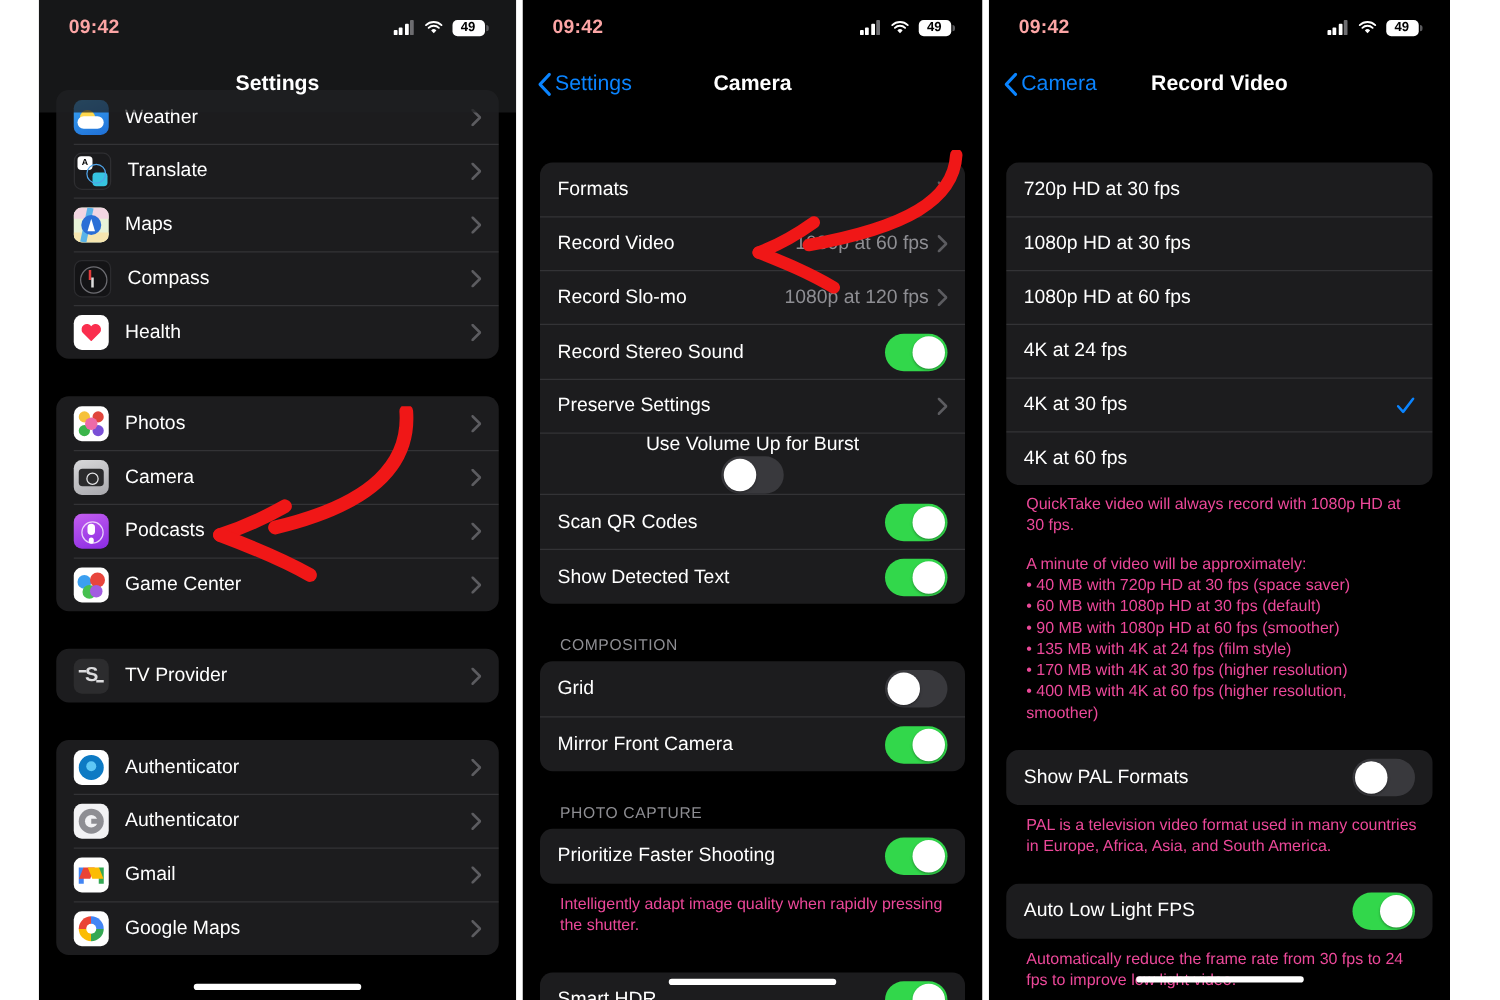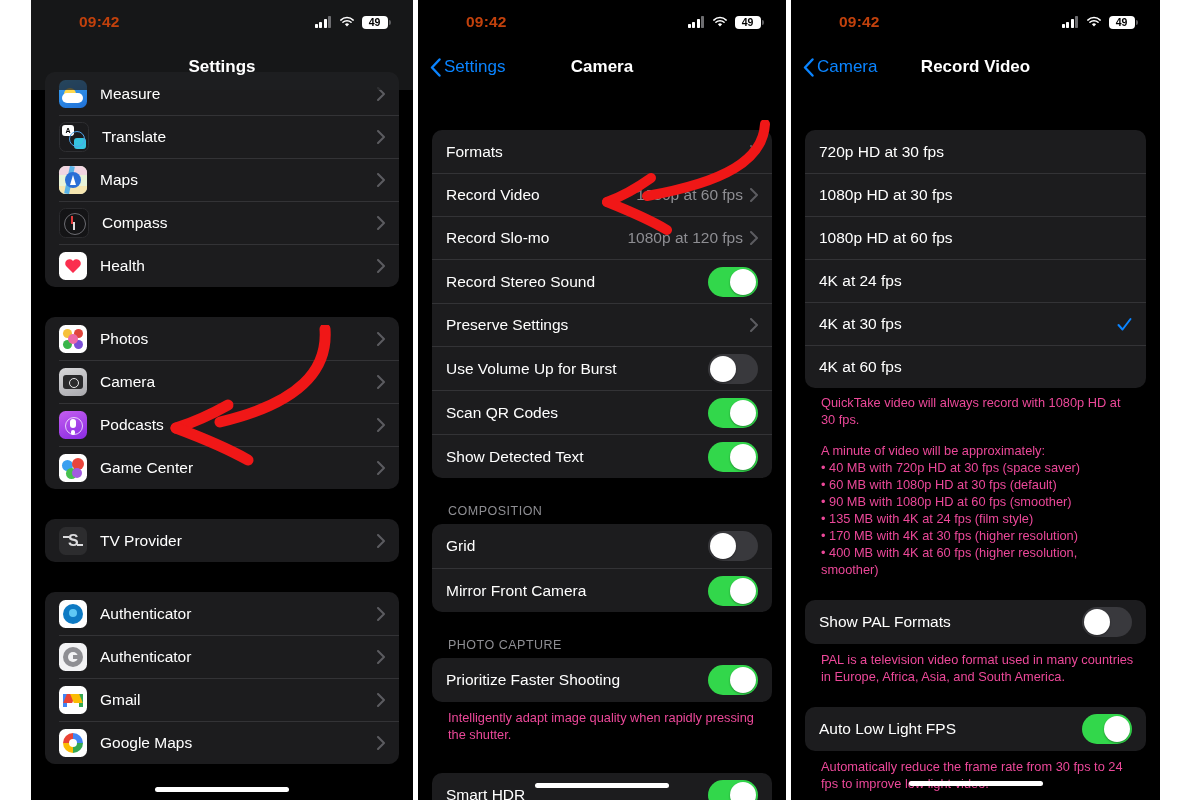--- a/index.html
+++ b/index.html
@@ -10,21 +10,21 @@
   .panel{position:absolute;top:0;height:800px;background:#000;overflow:hidden;}
   #panel1{left:31px;width:382px;}
   #panel2{left:418px;width:368px;}
   #panel3{left:791px;width:369px;}
 
   .scroll{position:absolute;left:0;top:0;width:100%;height:100%;}
 
   
   .statusbar{position:relative;height:44px;display:flex;align-items:center;justify-content:space-between;
              padding:0 22px 0 24px;box-sizing:border-box;z-index:6;}
-  .sb-time{color:#c2410c;font-size:15.5px;font-weight:bold;letter-spacing:.2px;margin-left:24px;}
+  .sb-time{color:#fca5a5;font-size:15.5px;font-weight:bold;letter-spacing:.2px;}
   .sb-right{display:flex;align-items:center;gap:7px;}
   .sig{display:inline-block;width:17px;height:12px;position:relative;}
   .sig i{position:absolute;bottom:0;width:3px;background:#fff;border-radius:.7px;display:block;}
   .sig i:nth-child(1){left:0;height:4px;}
   .sig i:nth-child(2){left:4.5px;height:6.5px;}
   .sig i:nth-child(3){left:9px;height:9px;}
   .sig i:nth-child(4){left:13.5px;height:12px;background:#6d6d70;}
   .wifi{width:16px;height:12px;}
   .batt{display:flex;align-items:center;}
   .batt-body{background:#fff;color:#000;font-size:10.5px;font-weight:bold;border-radius:4px;
@@ -120,21 +120,21 @@
       </div>
 
       <div style="padding-top:72px;">
 
         <div class="card">
           <div class="row">
             <span class="appicon" style="background:linear-gradient(160deg,#3aa6f5,#1f6fd6);">
               <span style="position:absolute;left:5px;top:8px;width:12px;height:12px;border-radius:50%;background:#ffd84d;"></span>
               <span style="position:absolute;left:3px;top:13px;width:21px;height:10px;border-radius:6px;background:#fff;"></span>
             </span>
-            <span class="row-label">Measure</span>
+            <span class="row-label">Weather</span>
             <svg class="chev" viewBox="0 0 8 14">
                 <path d="M1 1l6 6-6 6" stroke="#5c5c60" stroke-width="2" fill="none" stroke-linecap="round" stroke-linejoin="round"></path>
               </svg>
           </div>
           <div class="row">
             <span class="appicon" style="background:#1b1b1d;border:1px solid #2e2e31;">
               <span style="position:absolute;left:2px;top:2px;width:12px;height:11px;border-radius:3px;background:#fff;font-size:7px;color:#000;text-align:center;line-height:11px;font-weight:bold;">A</span>
               <span style="position:absolute;right:2px;bottom:2px;width:12px;height:11px;border-radius:3px;background:#36c4e0;"></span>
               <span style="position:absolute;left:9px;top:8px;width:14px;height:14px;border-radius:50%;border:1.5px solid #4fa3e8;"></span>
             </span>
@@ -362,21 +362,21 @@
           <span class="toggle on">
               <span class="knob"></span>
             </span>
         </div>
         <div class="row noindent">
           <span class="row-label">Preserve Settings</span>
           <svg class="chev" viewBox="0 0 8 14">
               <path d="M1 1l6 6-6 6" stroke="#5c5c60" stroke-width="2" fill="none" stroke-linecap="round" stroke-linejoin="round"></path>
             </svg>
         </div>
-        <div class="row noindent" style="min-height:44px;">
+        <div class="row noindent" style="min-height:44px;flex-direction:column;">
           <span class="row-label">Use Volume Up for Burst</span>
           <span class="toggle off">
               <span class="knob"></span>
             </span>
         </div>
         <div class="row noindent" style="min-height:44px;">
           <span class="row-label">Scan QR Codes</span>
           <span class="toggle on">
               <span class="knob"></span>
             </span>

